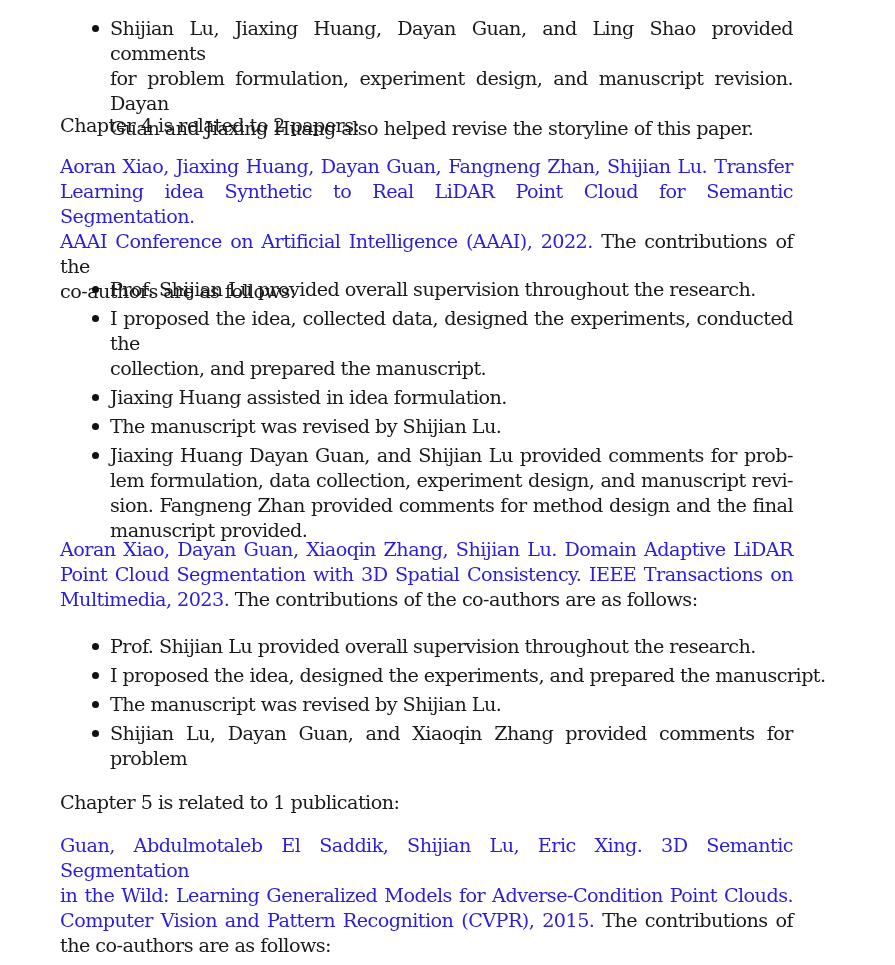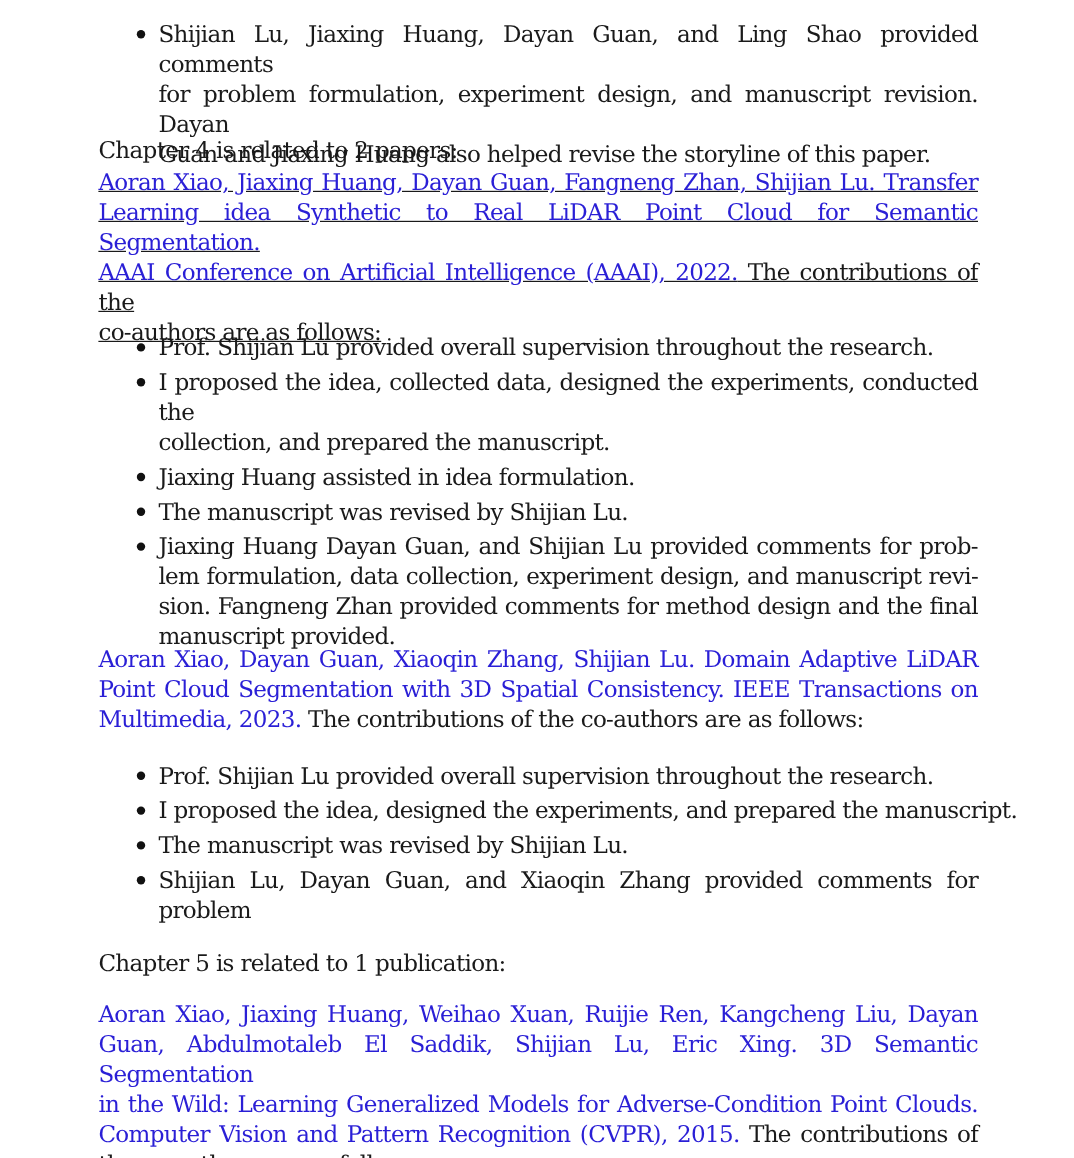--- a/index.html
+++ b/index.html
@@ -11,42 +11,42 @@
   .page { position: absolute; left: 60px; top: 16px; width: 733px; }
   .line { font-size: 19.2px; line-height: 25px; white-space: nowrap; letter-spacing: -0.55px; word-spacing: 0px; }
   .just { text-align: justify; text-align-last: justify; white-space: normal; }
   .link { color: #2a1fd6; }
   .bullets { margin: 0; padding: 0; list-style: none; }
   .bullets li { position: relative; padding-left: 50px; }
   .bullets li .dot {
     position: absolute; left: 32px; top: 9px; width: 7px; height: 7px;
     background: #111; border-radius: 50%;
   }
-  .blk { position: absolute; left: 0; width: 733px; margin-left: 22px; }
+  .blk { position: absolute; left: 0; width: 733px; }
   .textline { display: block; }
 </style>
 </head>
 <body>
 
 <div class="page">
 
   <div class="blk" style="top:0px;">
     <ul class="bullets">
       <li>
         <span class="dot"></span>
         <span class="line just textline">Shijian Lu, Jiaxing Huang, Dayan Guan, and Ling Shao provided comments</span>
         <span class="line just textline">for problem formulation, experiment design, and manuscript revision. Dayan</span>
         <span class="line textline">Guan and Jiaxing Huang also helped revise the storyline of this paper.</span>
       </li>
     </ul>
   </div>
 
   <div class="blk line" style="top:97px;">Chapter 4 is related to 2 papers:</div>
 
-  <div class="blk" style="top:123px;text-decoration:underline;">
+  <div class="blk" style="top:138px;">
     <a class="line just textline link">Aoran Xiao, Jiaxing Huang, Dayan Guan, Fangneng Zhan, Shijian Lu. Transfer</a>
     <a class="line just textline link">Learning idea Synthetic to Real LiDAR Point Cloud for Semantic Segmentation.</a>
     <span class="line just textline"><a class="link">AAAI Conference on Artificial Intelligence (AAAI), 2022.</a><span> The contributions of the</span></span>
     <span class="line textline">co-authors are as follows:</span>
   </div>
 
   <div class="blk" style="top:261px;">
     <ul class="bullets">
       <li style="margin-bottom:4px;">
         <span class="dot"></span>
@@ -98,20 +98,19 @@
       <li>
         <span class="dot"></span>
         <span class="line just textline">Shijian Lu, Dayan Guan, and Xiaoqin Zhang provided comments for problem</span>
       </li>
     </ul>
   </div>
 
   <div class="blk line" style="top:774px;">Chapter 5 is related to 1 publication:</div>
 
   <div class="blk" style="top:817px;">
-    <a class="line just textline link">Aoran Xiao, Jiaxing Huang, Weihao Xuan, Ruijie Ren, Kangcheng Liu, Dayan</a>
     <a class="line just textline link">Guan, Abdulmotaleb El Saddik, Shijian Lu, Eric Xing. 3D Semantic Segmentation</a>
     <a class="line just textline link">in the Wild: Learning Generalized Models for Adverse-Condition Point Clouds.</a>
     <span class="line just textline"><a class="link">Computer Vision and Pattern Recognition (CVPR), 2015.</a><span> The contributions of</span></span>
     <span class="line textline">the co-authors are as follows:</span>
   </div>
 
 </div>
 
 </body></html>

